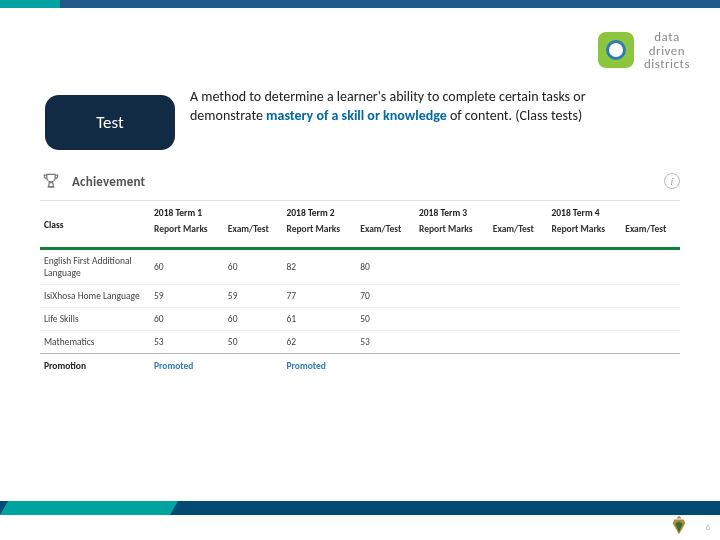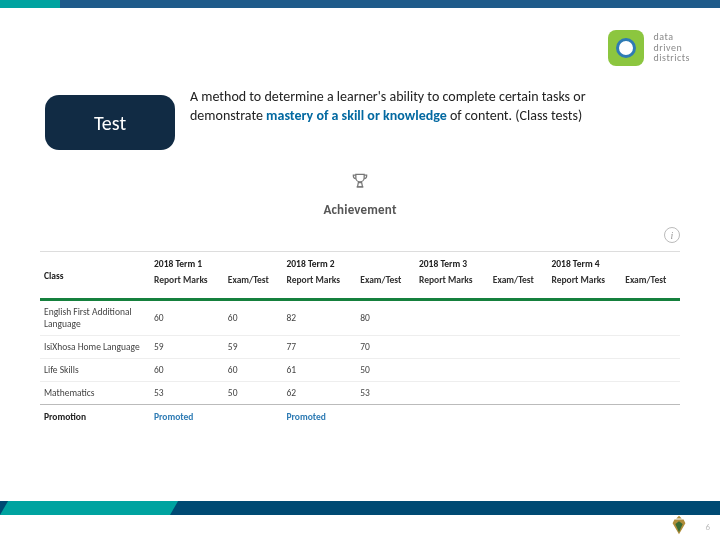--- a/index.html
+++ b/index.html
@@ -10,30 +10,30 @@
   .top-accent { position: absolute; top: 0; left: 0; width: 100%; height: 8px; background: #1f5b8a; }
   .top-accent .teal { position: absolute; left: 0; top: 0; height: 8px; width: 60px; background: #00a3a0; }
 
   
   .title { position: absolute; top: 48px; left: 38px; font-size: 19px; font-weight: 700; color: #222; }
 
   
   .logo-ddd { position: absolute; right: 30px; top: 30px; display: flex; align-items: center; gap: 10px; }
   .logo-mark { width: 36px; height: 36px; border-radius: 8px; background: #8cc63f; display:flex; align-items:center; justify-content:center; }
   .logo-mark .inner { width: 20px; height: 20px; border: 3px solid #2e7bb4; border-radius: 50%; background: #fff; }
-  .logo-text { font-size: 10px; line-height: 1.05; color: #8a8a8a; letter-spacing: .5px; }
+  .logo-text { font-size: 13px; line-height: 1.05; color: #8a8a8a; letter-spacing: .5px; text-align: center; }
 
   
-  .pill { position: absolute; top: 95px; left: 45px; width: 130px; height: 55px; border-radius: 14px; background: #112b44; color: #fff; display:flex; align-items:center; justify-content:center; font-size: 20px; }
+  .pill { position: absolute; top: 95px; left: 45px; width: 130px; height: 55px; border-radius: 14px; background: #112b44; color: #fff; display:flex; align-items:center; justify-content:center; font-size: 17px; }
   .def-text { position: absolute; top: 88px; left: 190px; width: 450px; font-size: 14px; line-height: 1.35; color: #222; }
   .def-text .em { font-weight: 700; color: #0369a1; }
 
   
   .panel { position: absolute; top: 168px; left: 40px; width: 640px; background:#fff; }
-  .panel-head { display:flex; align-items:center; gap:10px; padding: 2px 0 8px 0; border-bottom:1px solid #ddd;flex-direction:column; }
+  .panel-head { display:flex; align-items:center; gap:10px; padding: 2px 0 8px 0; border-bottom:1px solid #ddd; }
   .trophy { width:22px; height:22px; color:#777; display:flex; align-items:center; justify-content:center; }
   .panel-title { font-size: 13px; color:#555; font-weight:600; letter-spacing:.2px; }
   .info-icon { margin-left:auto; width:16px; height:16px; border:1px solid #bbb; border-radius:50%; color:#999; font-size:10px; display:flex; align-items:center; justify-content:center; font-style: italic; font-family: Georgia, serif;}
 
   table.grid { width:100%; border-collapse: collapse; font-size: 9.5px; color:#444; }
   table.grid th { text-align:left; font-weight:700; padding: 6px 4px 4px 4px; color:#222; }
   table.grid .subhead th { font-weight:600; color:#333; padding-top:0; padding-bottom:12px;}
   table.grid td { padding: 5px 4px; border-top: 0; }
   table.grid tbody tr { border-top: 1px solid #eee; }
   table.grid tbody tr.div td { border-top: 3px solid #15803d; }

